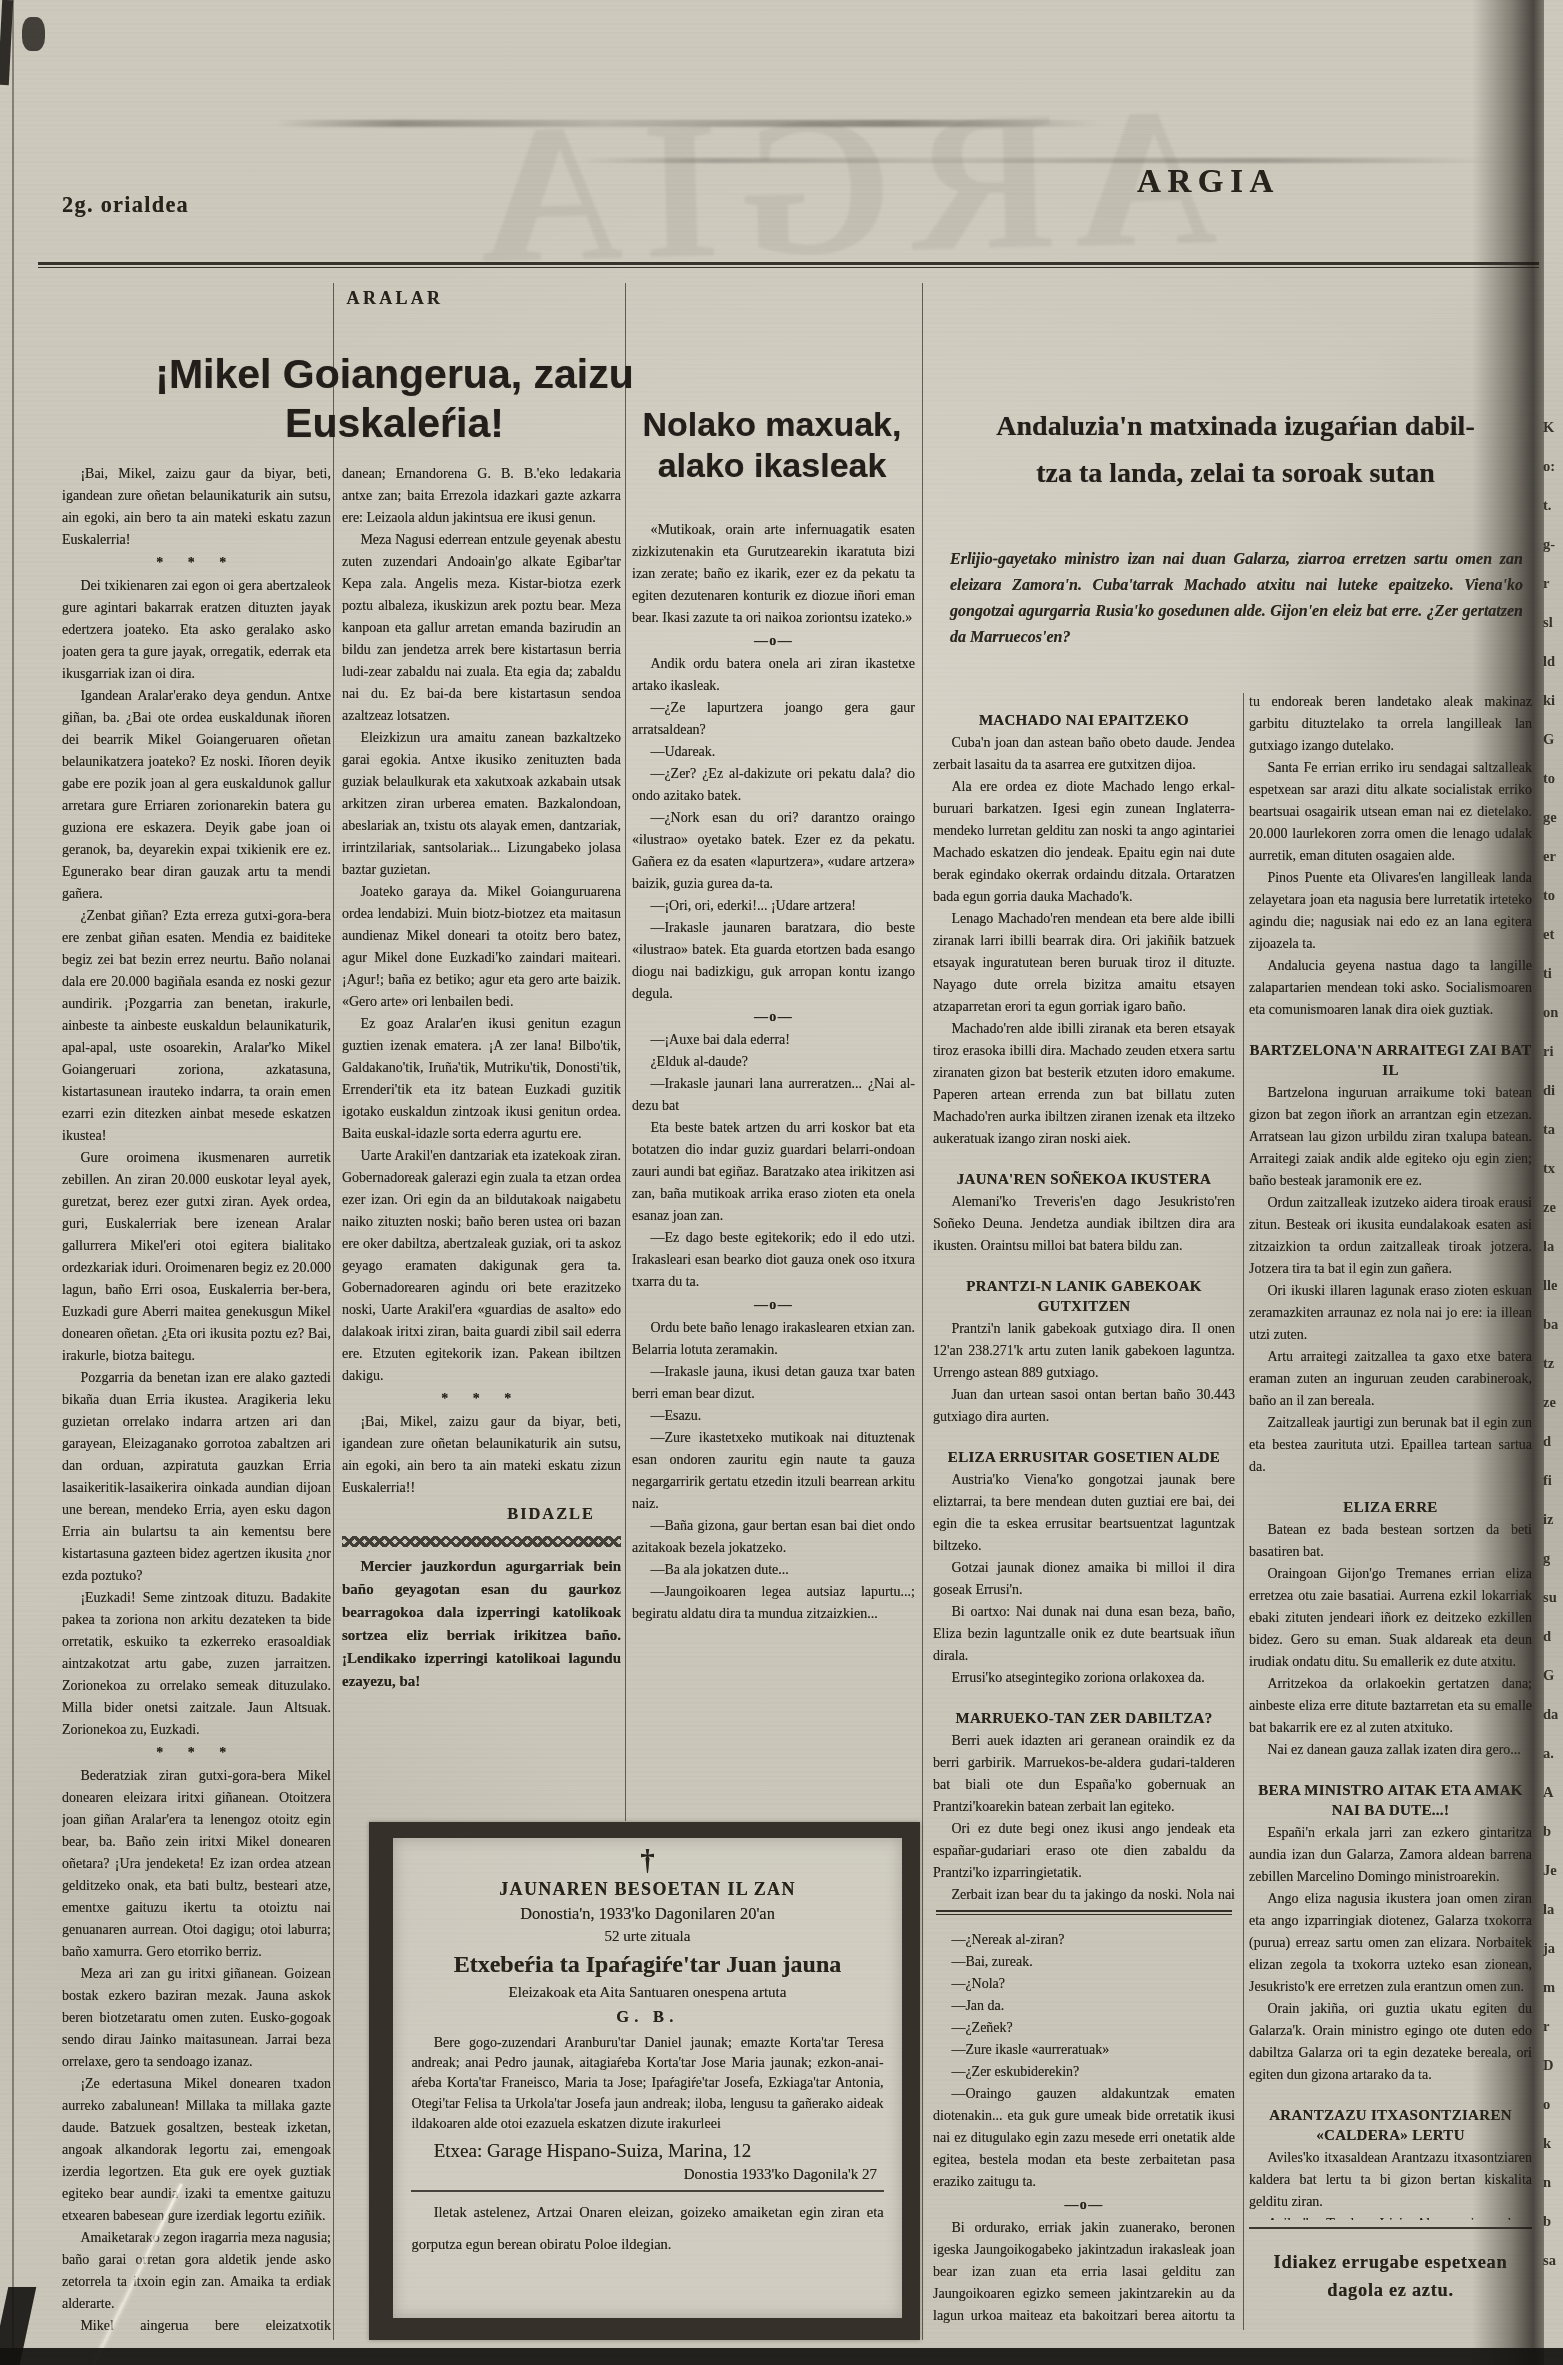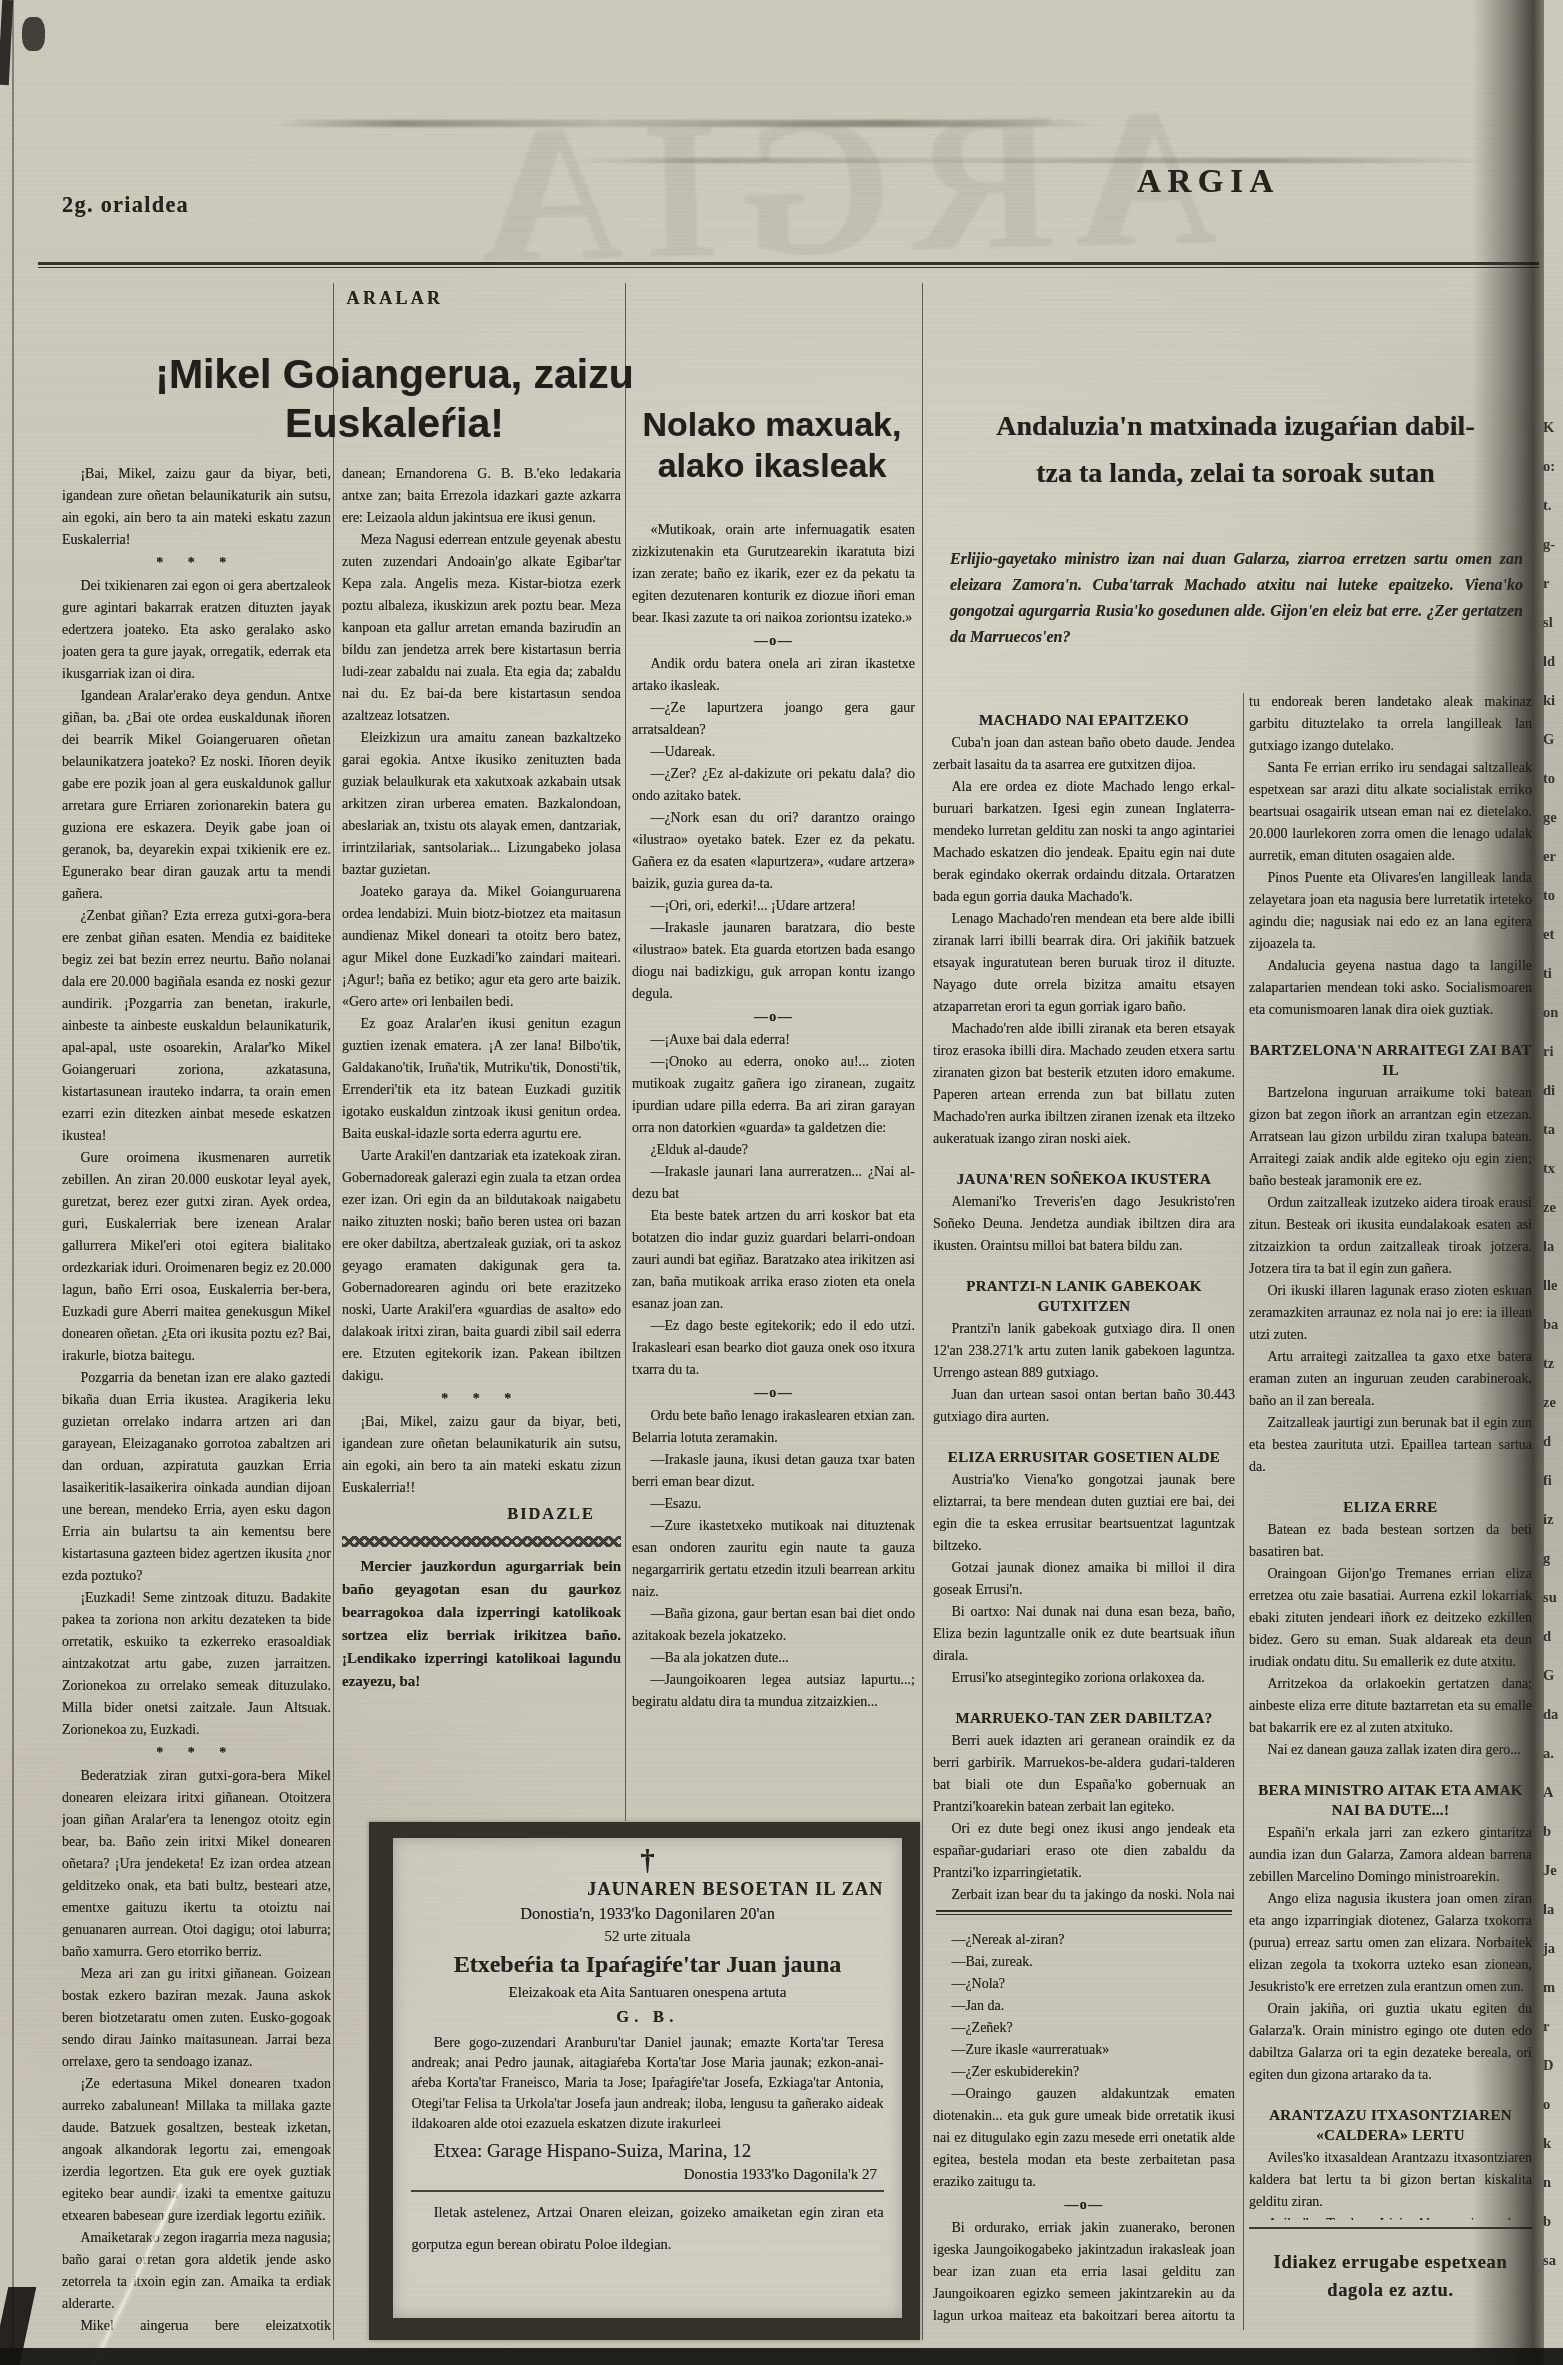--- a/index.html
+++ b/index.html
@@ -47,21 +47,21 @@
   .frag{font-size:14.5px;font-weight:bold;color:#36322b;line-height:39px;}
   
   .vrule{width:1.3px;background:#3b362e;opacity:.75;}
   .drule{border-top:2.6px solid #221e19;border-bottom:1.3px solid #221e19;height:2px;opacity:.9;}
   .trule{height:2px;background:#221e19;opacity:.85;}
   
   .obit{border:solid #35302a;border-width:16px 18.4px 22.3px 24px;background:rgba(222,218,208,.35);
         box-shadow:inset 0 0 14.5px rgba(40,36,30,.25), 0 0 4px rgba(40,36,30,.4);
         text-align:center;padding:5.3px 18.4px;box-sizing:border-box;}
   .obit .cross{font-size:29px;line-height:34px;font-weight:bold;}
-  .obit .l1{font-size:18px;font-weight:bold;letter-spacing:1.3px;line-height:25px;text-align:right;}
+  .obit .l1{font-size:18px;font-weight:bold;letter-spacing:1.3px;line-height:25px;}
   .obit .l2{font-size:16.4px;line-height:24px;}
   .obit .l3{font-size:15px;line-height:21px;}
   .obit .name{font-size:24px;font-weight:bold;line-height:34px;}
   .obit .l4{font-size:15px;line-height:22.3px;}
   .obit .gb{font-size:16.4px;font-weight:bold;letter-spacing:5.3px;line-height:25px;}
   .obit .obody{font-size:14px;line-height:20.4px;text-align:justify;text-indent:22.3px;margin-top:4px;}
   .obit .addr{font-size:19px;line-height:24px;text-align:left;text-indent:22.3px;margin-top:4px;}
   .obit .odate{font-size:15px;line-height:22.3px;text-align:right;padding-right:6.6px;}
   .obit .orule{height:1.3px;background:#221e19;opacity:.8;margin:5.3px 0 4px 0;}
   .obit .onote{font-size:14.5px;line-height:32px;text-align:justify;text-indent:22.3px;}
@@ -133,21 +133,20 @@
     <div class="osep">—o—</div>
     <p class="para">Andik ordu batera onela ari ziran ikastetxe artako ikasleak.</p>
     <p class="dial">—¿Ze lapurtzera joango gera gaur arratsaldean?</p>
     <p class="dial">—Udareak.</p>
     <p class="dial">—¿Zer? ¿Ez al-dakizute ori pekatu dala? dio ondo azitako batek.</p>
     <p class="dial">—¿Nork esan du ori? darantzo oraingo «ilustrao» oyetako batek. Ezer ez da pekatu. Gañera ez da esaten «lapurtzera», «udare artzera» baizik, guzia gurea da-ta.</p>
     <p class="dial">—¡Ori, ori, ederki!... ¡Udare artzera!</p>
     <p class="dial">—Irakasle jaunaren baratzara, dio beste «ilustrao» batek. Eta guarda etortzen bada esango diogu nai badizkigu, guk arropan kontu izango degula.</p>
     <div class="osep">—o—</div>
     <p class="dial">—¡Auxe bai dala ederra!</p>
-    <p class="dial">—¡Onoko au ederra, onoko au!... zioten mutikoak zugaitz gañera igo ziranean, zugaitz ipurdian udare pilla ederra. Ba ari ziran garayan orra non datorkien «guarda» ta galdetzen die:</p>
     <p class="dial">¿Elduk al-daude?</p>
     <p class="dial">—Irakasle jaunari lana aurreratzen... ¿Nai al-dezu bat</p>
     <p class="para">Eta beste batek artzen du arri koskor bat eta botatzen dio indar guziz guardari belarri-ondoan zauri aundi bat egiñaz. Baratzako atea irikitzen asi zan, baña mutikoak arrika eraso zioten eta onela esanaz joan zan.</p>
     <p class="dial">—Ez dago beste egitekorik; edo il edo utzi. Irakasleari esan bearko diot gauza onek oso itxura txarra du ta.</p>
     <div class="osep">—o—</div>
     <p class="para">Ordu bete baño lenago irakaslearen etxian zan. Belarria lotuta zeramakin.</p>
     <p class="dial">—Irakasle jauna, ikusi detan gauza txar baten berri eman bear dizut.</p>
     <p class="dial">—Esazu.</p>
     <p class="dial">—Zure ikastetxeko mutikoak nai dituztenak esan ondoren zauritu egin naute ta gauza negargarririk gertatu etzedin itzuli bearrean arkitu naiz.</p>
     <p class="dial">—Baña gizona, gaur bertan esan bai diet ondo azitakoak bezela jokatzeko.</p>

